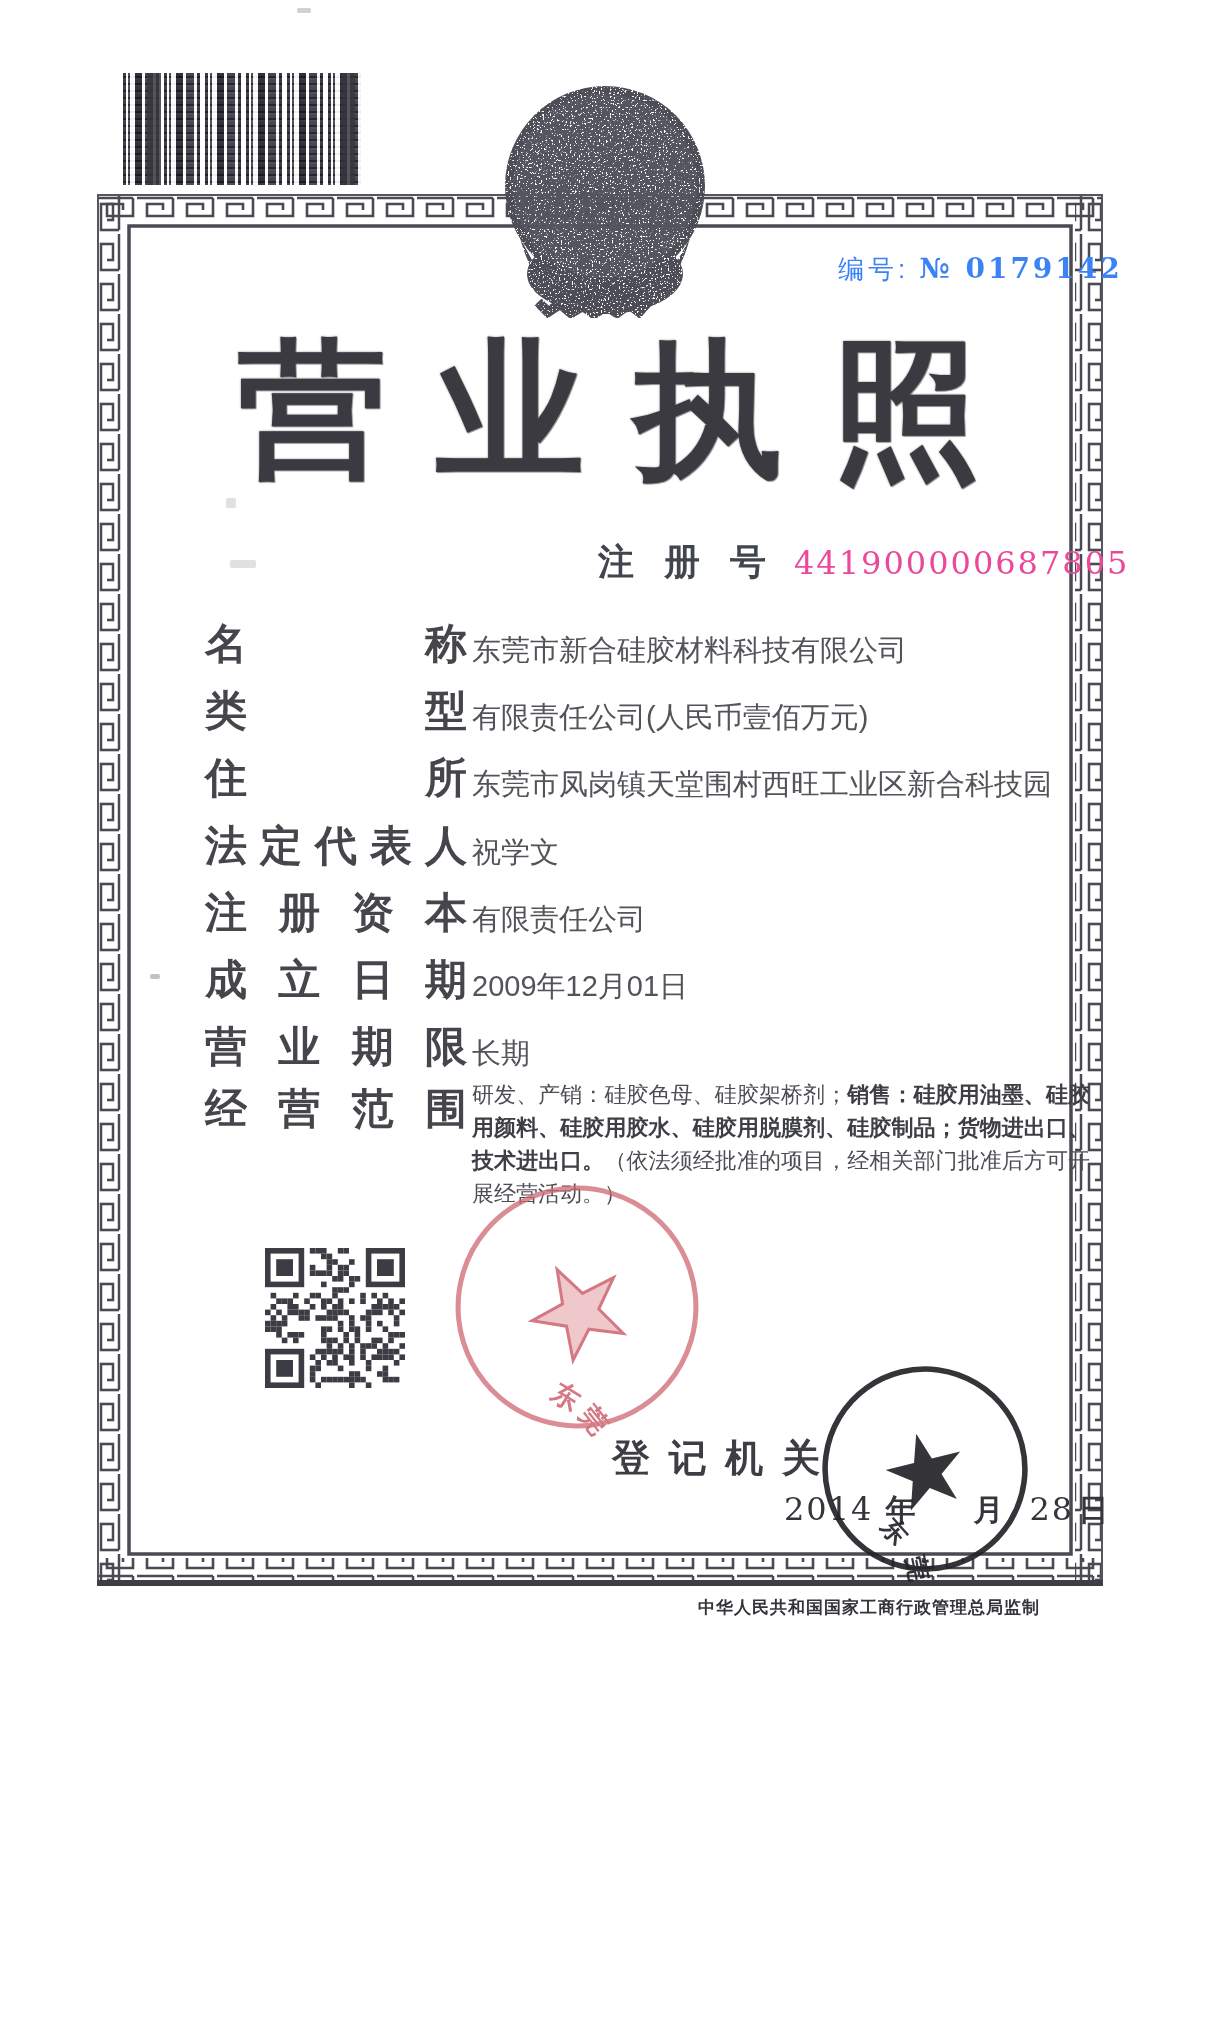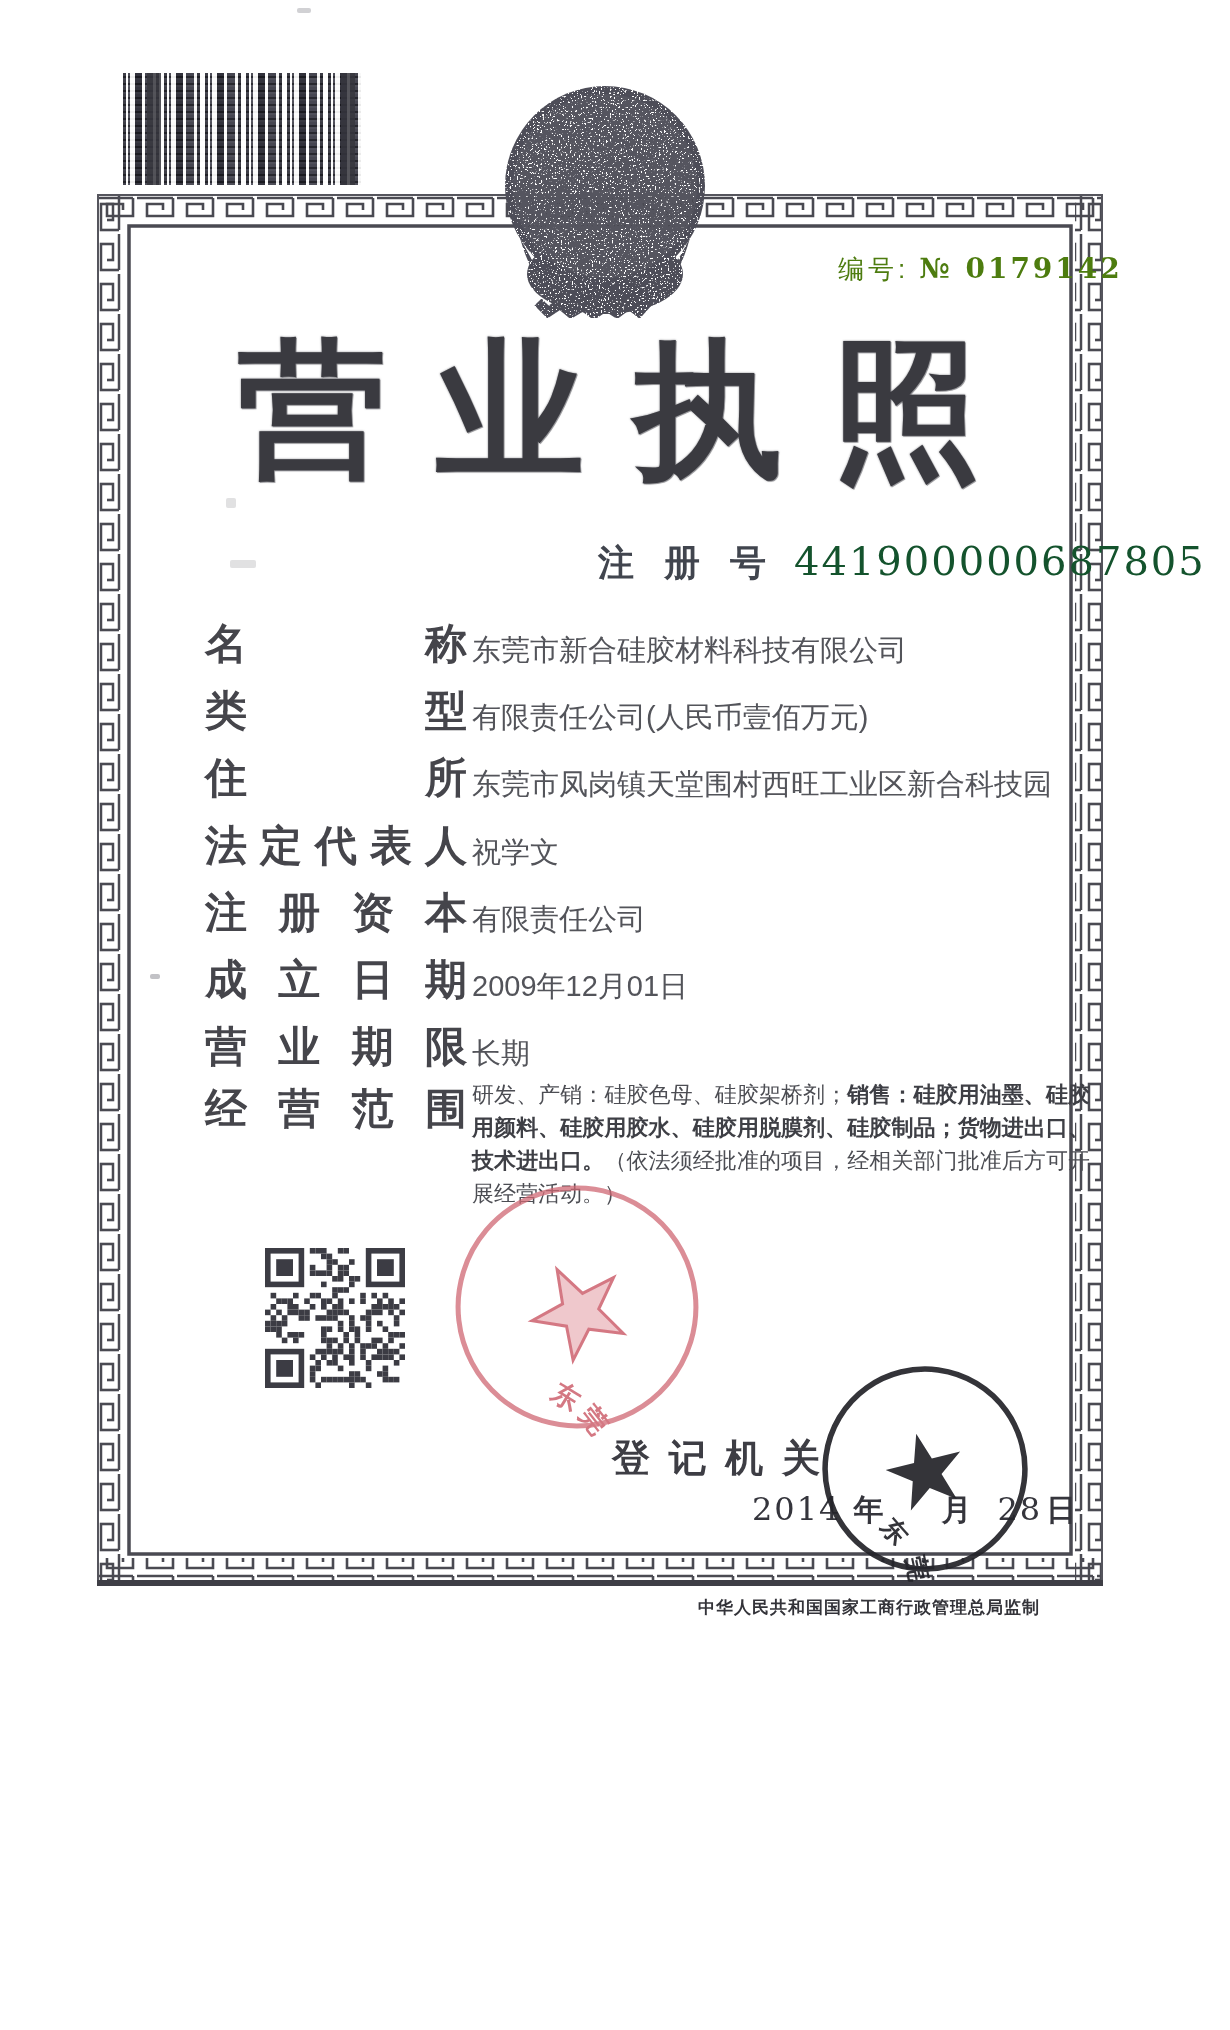--- a/index.html
+++ b/index.html
@@ -22,35 +22,35 @@
     filter:contrast(1.05) blur(.4px);
   }
   #barcode:before, #barcode:after{content:"";position:absolute;top:0;bottom:0;width:14px;background:#3a3a41;opacity:.85;}
   #barcode:before{left:24px;} #barcode:after{right:6px;}
 
   
   #frame{position:absolute;left:97px;top:194px;z-index:1;}
   #emblem{position:absolute;left:490px;top:78px;z-index:2;}
 
   
-  #serial{position:absolute;left:838px;top:252px;z-index:3;color:#4d7c0f;white-space:nowrap;}
+  #serial{position:absolute;left:838px;top:252px;z-index:3;color:#3b82f6;white-space:nowrap;}
   #serial .slabel{font-size:26px;letter-spacing:4px;}
   #serial .svalue{font-family:"DejaVu Serif",serif;font-weight:bold;font-size:28px;letter-spacing:3px;margin-left:10px;}
 
   
   #title{
     position:absolute;left:238px;top:330px;width:742px;z-index:3;
     font-size:148px;font-weight:900;color:#3a3a40;line-height:160px;
     text-shadow:0 0 2px rgba(58,58,64,.75), 1px 1px 0 rgba(90,90,96,.5);
   }
 
   
   #regrow{position:absolute;left:598px;top:538px;z-index:3;display:flex;align-items:baseline;}
   #regrow .rlabel{width:168px;font-size:36px;font-weight:600;color:#41454e;}
-  #regrow .rvalue{margin-left:28px;font-family:"DejaVu Serif",serif;font-size:40px;letter-spacing:2px;color:#14532d;}
+  #regrow .rvalue{margin-left:28px;font-family:"DejaVu Serif",serif;font-size:32px;letter-spacing:2px;color:#ec4899;}
 
   
   .frow{position:absolute;left:205px;z-index:3;}
   .flabel{position:absolute;left:0;top:0;width:262px;font-size:42px;font-weight:600;color:#45454b;line-height:48px;}
   .fvalue{position:absolute;left:267px;top:11px;width:625px;font-size:29px;color:#53545a;white-space:nowrap;}
   [data-justify]{display:flex;justify-content:space-between;}
 
   #scope-value{
     position:absolute;left:472px;top:1078px;width:618px;z-index:3;
     font-size:22px;line-height:33px;color:#4c4d53;text-align:justify;
@@ -63,21 +63,21 @@
   
   #company-seal{position:absolute;left:446px;top:1176px;z-index:5;transform:rotate(-28deg);opacity:.88;}
   #registrar-seal{position:absolute;left:816px;top:1360px;z-index:6;transform:rotate(-14deg);opacity:.92;}
   .sealtext{font-size:27px;font-weight:bold;letter-spacing:6px;fill:#cf6672;}
   .sealtext2{font-size:25px;font-weight:bold;letter-spacing:14px;fill:#232329;}
 
   
   #registrar-row{position:absolute;left:612px;top:1433px;z-index:4;}
   #registrar-label{width:208px;font-size:38px;font-weight:600;color:#3d3d44;}
   #date-line{position:absolute;left:752px;top:1490px;z-index:4;display:flex;align-items:baseline;color:#35353c;white-space:nowrap;}
-  #date-line .num{font-family:"DejaVu Serif",serif;font-size:32px;letter-spacing:2px;}
+  #date-line .num{font-family:"DejaVu Serif",serif;font-size:32px;letter-spacing:2px;margin-left:32px;}
   #date-line .cjk{font-size:30px;font-weight:600;}
   #date-line .y-suf{margin-left:12px;}
   #date-line .m-suf{margin-left:58px;}
   #date-line .d-num{margin-left:26px;}
   #date-line .d-suf{margin-left:4px;}
 
   
   #footer-left{position:absolute;left:95px;top:1598px;z-index:3;font-size:22px;color:#3d3d44;letter-spacing:.5px;}
   #footer-right{position:absolute;left:698px;top:1596px;z-index:3;font-size:17px;font-weight:600;color:#333339;letter-spacing:1px;}
 </style>

